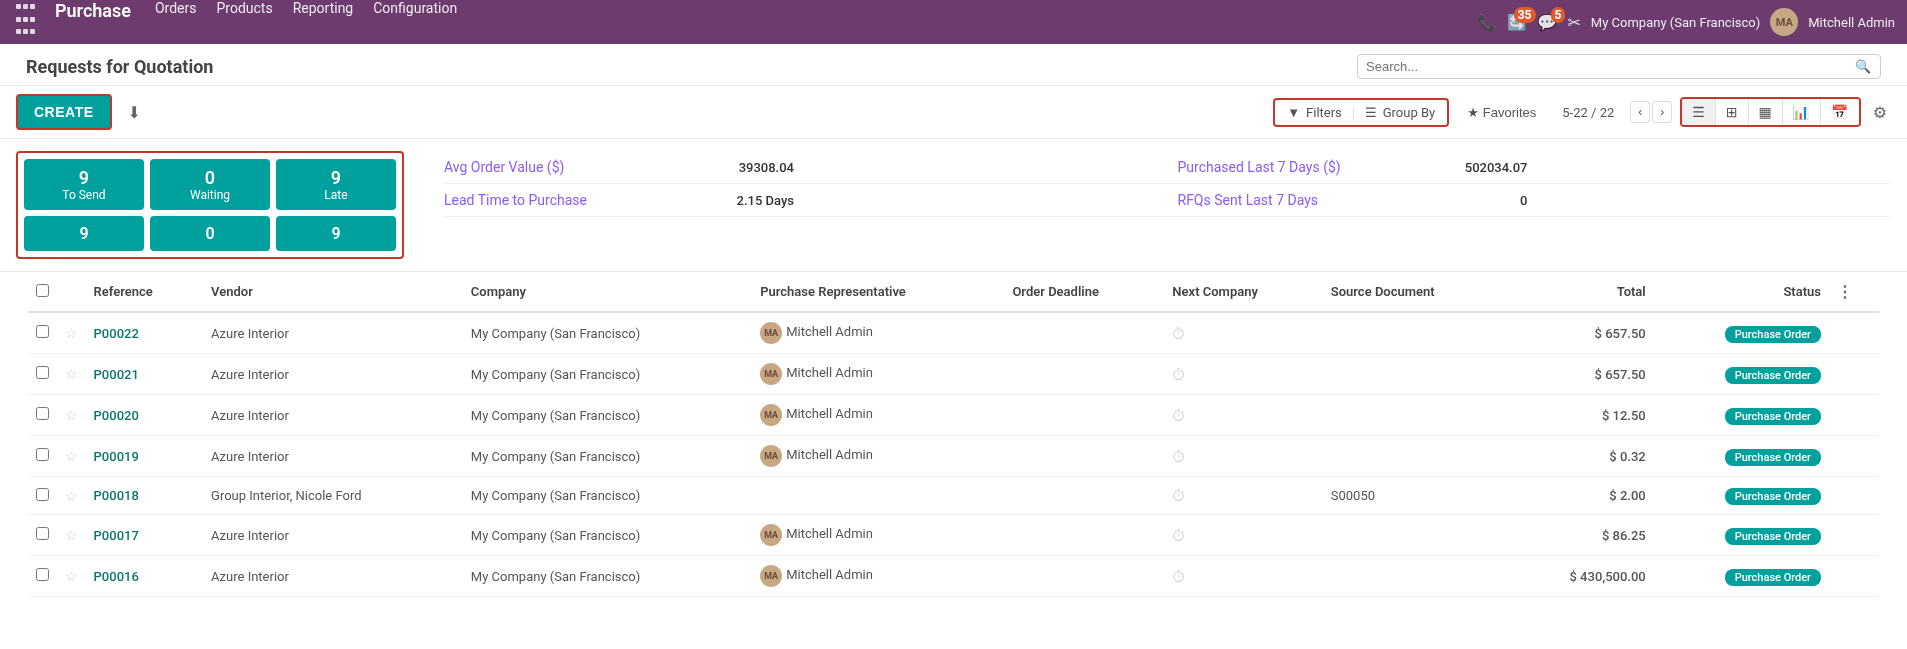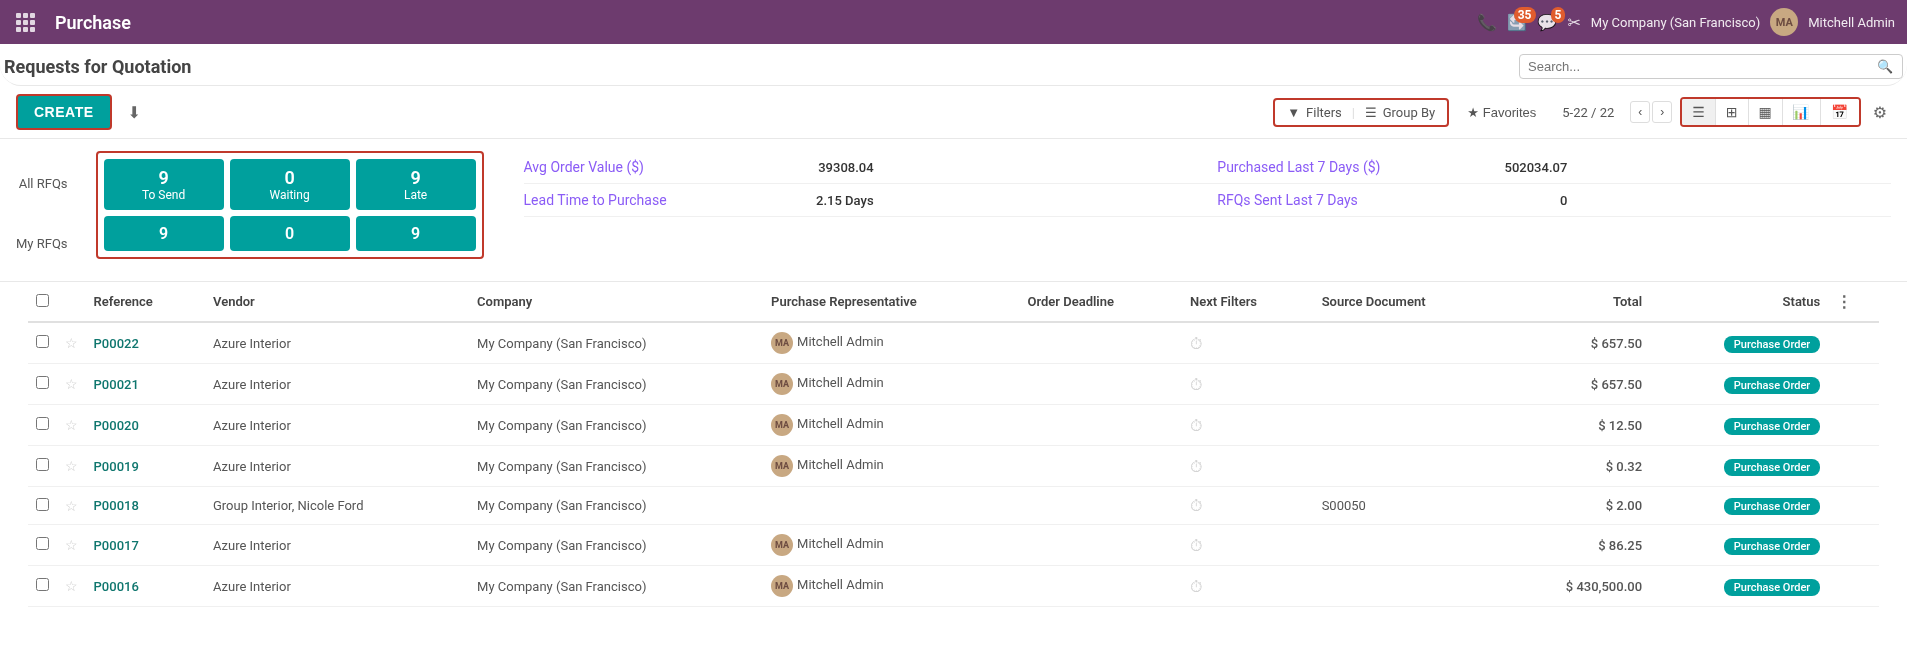--- a/index.html
+++ b/index.html
@@ -3,21 +3,20 @@
   <meta charset="utf-8">
   <style>
     * { box-sizing: border-box; margin: 0; padding: 0; }
     body { font-family: -apple-system, BlinkMacSystemFont, 'Segoe UI', Roboto, sans-serif; font-size: 13px; background: #f5f5f5; color: #333; }
 
     
     .navbar {
       background: #6d3b6e;
       color: white;
       display: flex;
-      align-items: center;
       height: 44px;
       padding: 0 12px;
       gap: 16px;
     }
     .navbar-brand { font-size: 18px; font-weight: 600; color: white; margin-right: 8px; }
     .navbar-menu { display: flex; gap: 20px; flex: 1; }
     .navbar-menu a { color: rgba(255,255,255,0.9); text-decoration: none; font-size: 14px; }
     .navbar-right { display: flex; align-items: center; gap: 10px; margin-left: auto; }
     .navbar-icon { color: rgba(255,255,255,0.85); font-size: 16px; cursor: pointer; }
     .badge-wrap { position: relative; display: inline-flex; }
@@ -28,26 +27,25 @@
     .grid-icon { display: grid; grid-template-columns: repeat(3, 5px); gap: 2px; padding: 4px; }
     .grid-icon-dot { width: 5px; height: 5px; background: rgba(255,255,255,0.8); border-radius: 1px; }
 
     
     .main { background: white; min-height: calc(100vh - 44px); }
 
     
     .sub-header {
       display: flex;
       align-items: center;
-      padding: 10px 4px 6px;
+      padding: 10px 26px 6px;
       border-bottom: 1px solid #e8e8e8;
-      border-radius: 21px;
     }
     .page-title { font-size: 18px; color: #444; flex: 1; }
-    .search-bar { display: flex; align-items: center; border: 1px solid #ccc; border-radius: 4px; padding: 4px 8px; width: 384px; background: white; }
+    .search-bar { display: flex; align-items: center; border: 1px solid #ccc; border-radius: 4px; padding: 4px 8px; width: 524px; background: white; }
     .search-bar input { border: none; outline: none; flex: 1; font-size: 13px; color: #666; background: transparent; }
     .search-icon-btn { color: #999; cursor: pointer; }
 
     
     .toolbar {
       display: flex;
       align-items: center;
       padding: 8px 16px;
       gap: 8px;
       border-bottom: 1px solid #e8e8e8;
@@ -178,20 +176,26 @@
       <div class="grid-icon-dot"></div>
       <div class="grid-icon-dot"></div>
     <div class="grid-icon-dot"></div>
       <div class="grid-icon-dot"></div>
       <div class="grid-icon-dot"></div>
     <div class="grid-icon-dot"></div>
       <div class="grid-icon-dot"></div>
       <div class="grid-icon-dot"></div>
   </div>
   <span class="navbar-brand">Purchase</span>
+  <div class="navbar-menu">
+    <a>Orders</a>
+    <a>Products</a>
+    <a>Reporting</a>
+    <a>Configuration</a>
+  </div>
   <div class="navbar-right">
     <span class="navbar-icon">📞</span>
     <div class="badge-wrap">
       <span class="navbar-icon">🔄</span>
       <span class="badge">35</span>
     </div>
     <div class="badge-wrap">
       <span class="navbar-icon">💬</span>
       <span class="badge">5</span>
     </div>
@@ -239,24 +243,20 @@
         <button class="view-btn">⊞</button>
         <button class="view-btn">▦</button>
         <button class="view-btn">📊</button>
         <button class="view-btn">📅</button>
       </div>
       <button class="settings-btn">⚙</button>
     </div>
   </div>
 
   <div class="stats-area">
-    <div class="rfq-labels">
-      <div class="rfq-label">All RFQs</div>
-      <div class="rfq-label">My RFQs</div>
-    </div>
 
     <div class="stat-cards-group">
 
       <div class="stat-col">
         <div class="stat-card">
           <div class="stat-number">9</div>
           <div class="stat-label">To Send</div>
         </div>
         <div class="stat-card-small">
           <div class="stat-number">9</div>
@@ -312,21 +312,21 @@
     <table>
       <thead>
         <tr>
           <th class="checkbox-col"><input type="checkbox" style=""></th>
           <th class="star-col"></th>
           <th>Reference</th>
           <th>Vendor</th>
           <th>Company</th>
           <th>Purchase Representative</th>
           <th>Order Deadline</th>
-          <th>Next Filters</th>
+          <th>Next Company</th>
           <th>Source Document</th>
           <th style="text-align:right">Total</th>
           <th style="text-align:right">Status</th>
           <th><span class="more-icon">⋮</span></th>
         </tr>
       </thead>
       <tbody id="table-body">
           <tr>
       <td class="checkbox-col"><input type="checkbox" style=""></td>
       <td class="star-col"><span class="star-icon">☆</span></td>

